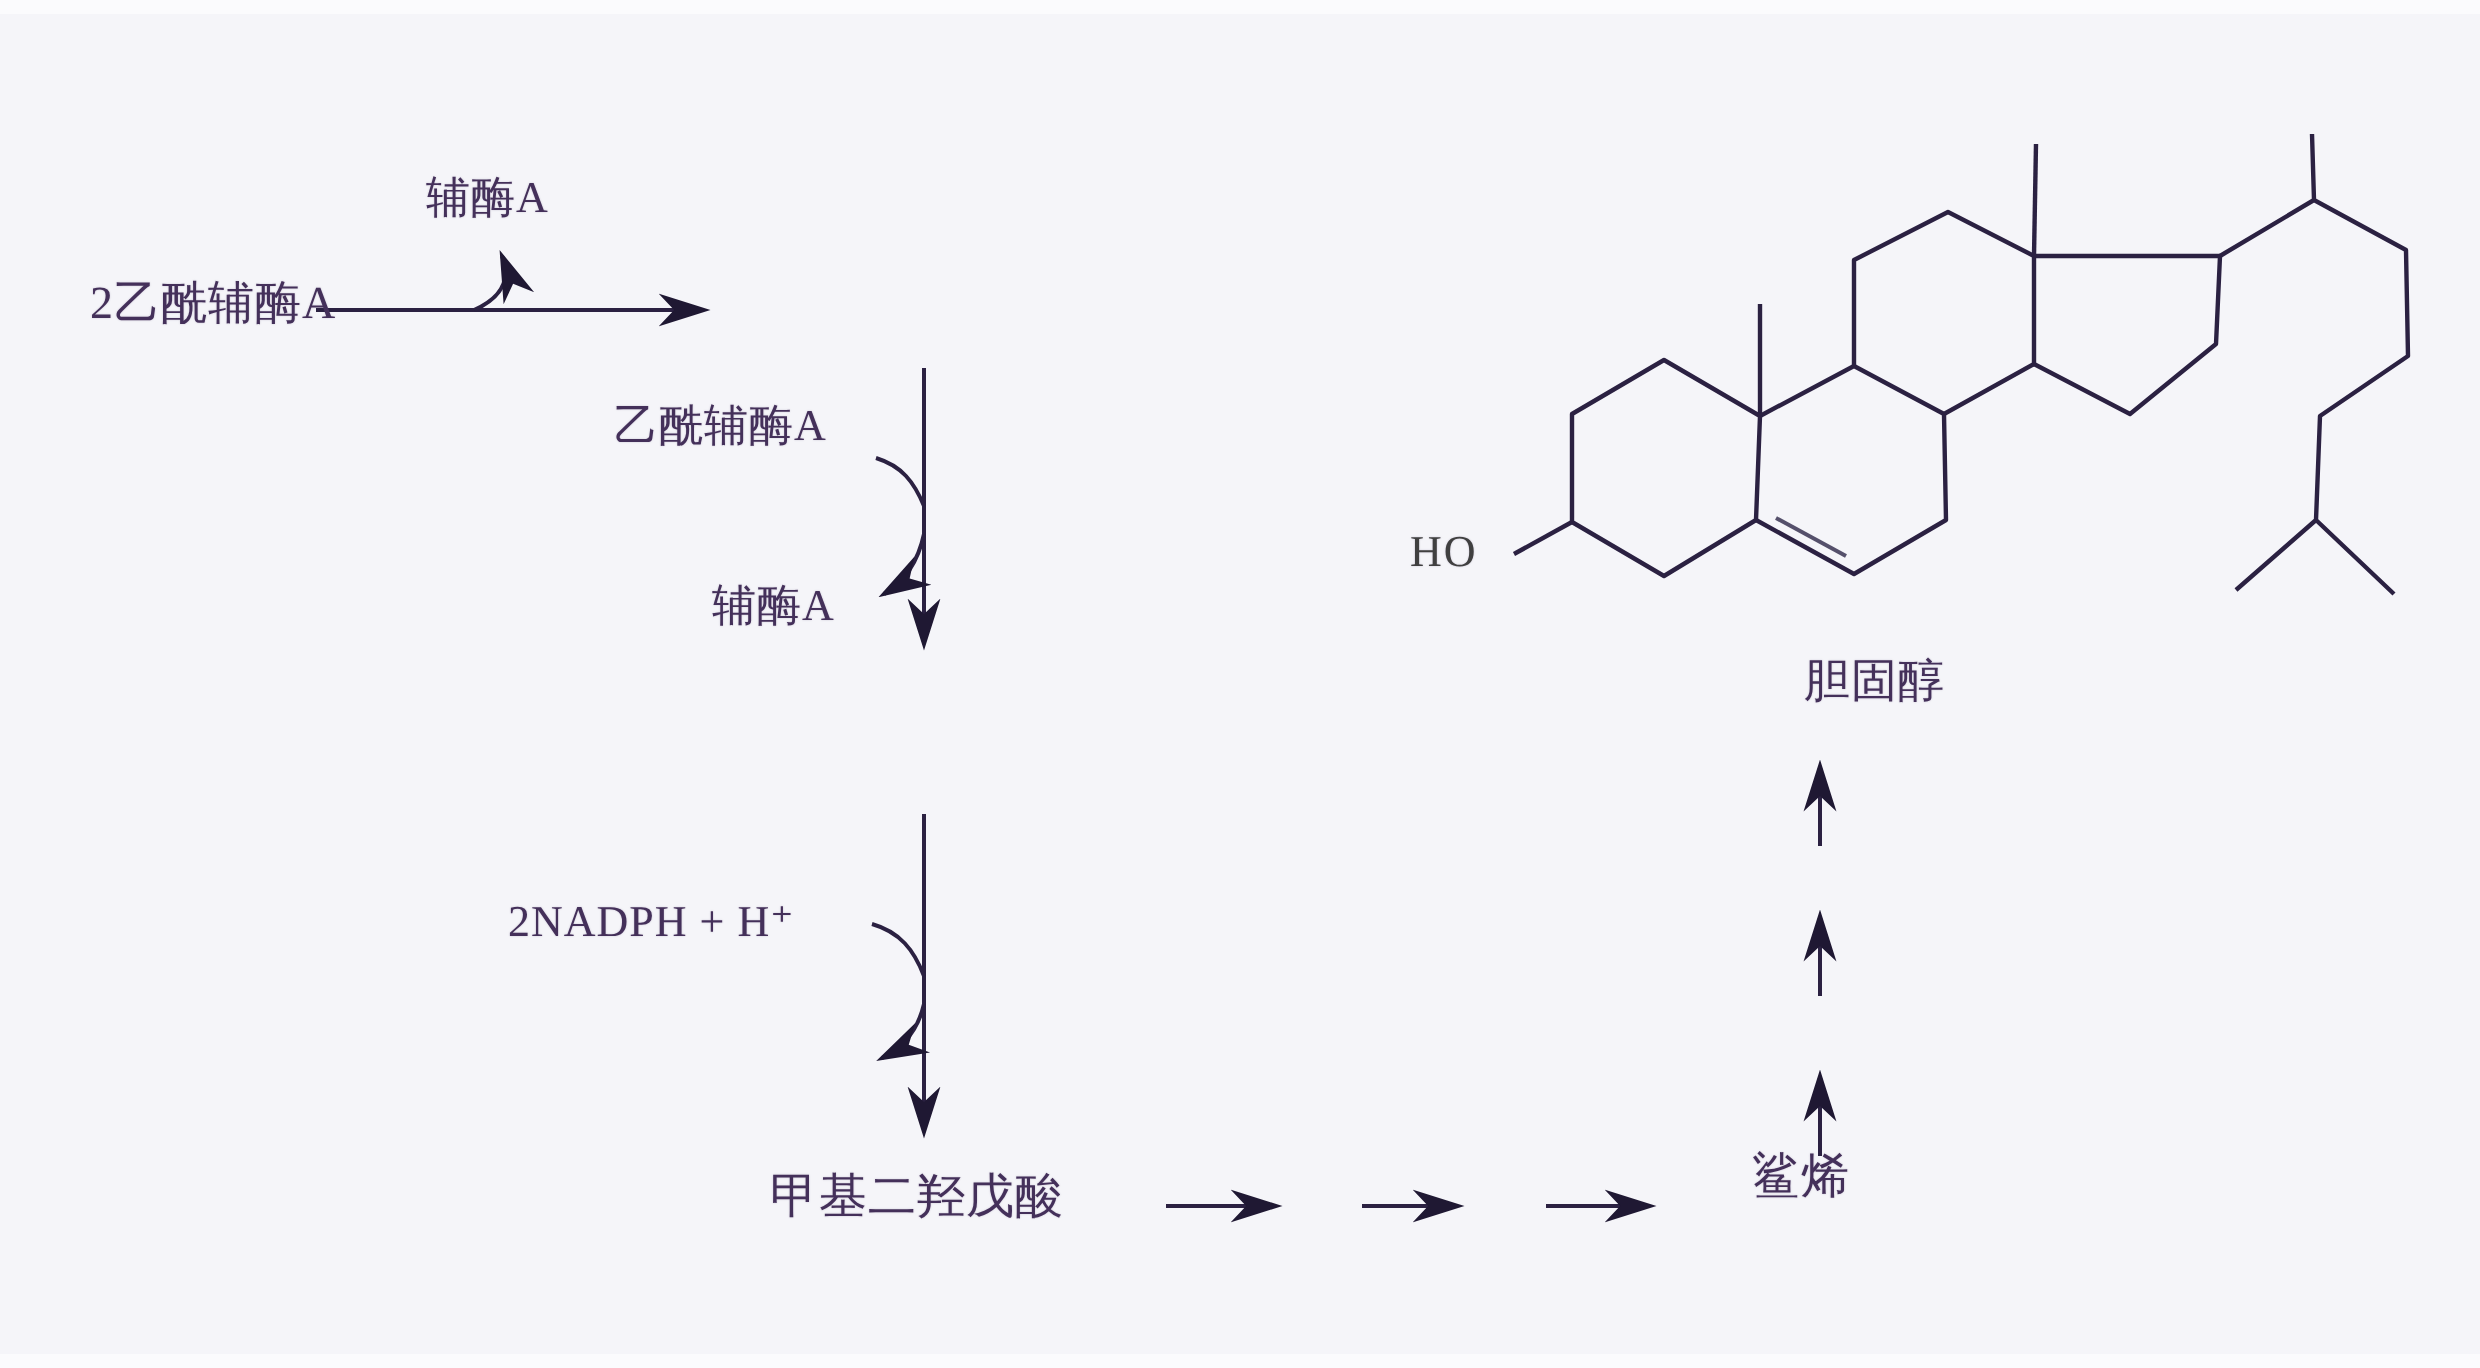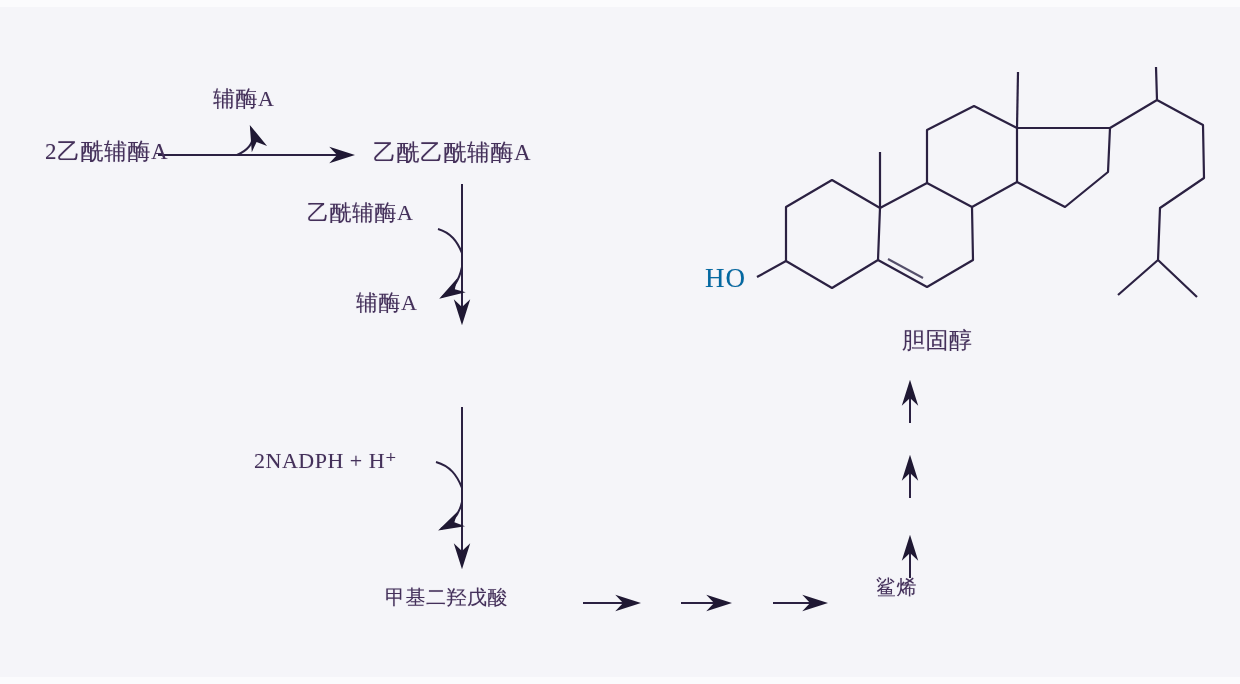--- a/index.html
+++ b/index.html
@@ -15,22 +15,22 @@
     position:absolute;
     white-space:nowrap;
     color:#44305a;
     font-family:"Liberation Serif","DejaVu Serif",serif;
     letter-spacing:0.5px;
     line-height:1.15;
     text-shadow:0 0 1px rgba(70,50,100,0.25);
   }
   .fs23{font-size:23px;}
   .fs22{font-size:22px;}
-  .fs24{font-size:20px;}
-  .ho{font-size:27px;color:#0369a1;letter-spacing:1px;}
+  .fs24{font-size:24px;}
+  .ho{font-size:22px;color:#404040;letter-spacing:1px;}
   svg{position:absolute;left:0;top:0;}
 </style>
 </head>
 <body>
 
 <div class="canvas">
 
   <div class="edge-strip" style="top:0;"></div>
   <div class="edge-strip" style="top:677px;"></div>
 
@@ -70,21 +70,20 @@
       <line x1="880" y1="208" x2="880" y2="152"></line>
       <line x1="1017" y1="128" x2="1018" y2="72"></line>
       <line x1="757" y1="277" x2="786" y2="261"></line>
       <line x1="888" y1="259" x2="923" y2="278" stroke-width="2" stroke="#55506b"></line>
       <path d="M1110,128 L1157,100 L1156,67 M1157,100 L1203,125 L1204,178 L1160,208 L1158,260 L1118,295 M1158,260 L1197,297"></path>
     </g>
   </svg>
 
   <div class="lbl fs23" style="left:4px;top:139px;margin-left:41px;">2乙酰辅酶A</div>
   <div class="lbl fs22" style="left:213px;top:86px;">辅酶A</div>
-  <div class="lbl fs23" style="left:373px;top:140px;">乙酰乙酰辅酶A</div>
 
   <div class="lbl fs22" style="left:307px;top:200px;">乙酰辅酶A</div>
   <div class="lbl fs22" style="left:356px;top:290px;">辅酶A</div>
 
   <div class="lbl fs22" style="left:254px;top:448px;">2NADPH + H⁺</div>
   <div class="lbl fs24" style="left:385px;top:586px;">甲基二羟戊酸</div>
 
   <div class="lbl fs24" style="left:876px;top:576px;">鲨烯</div>
   <div class="lbl fs23" style="left:902px;top:328px;">胆固醇</div>
 

